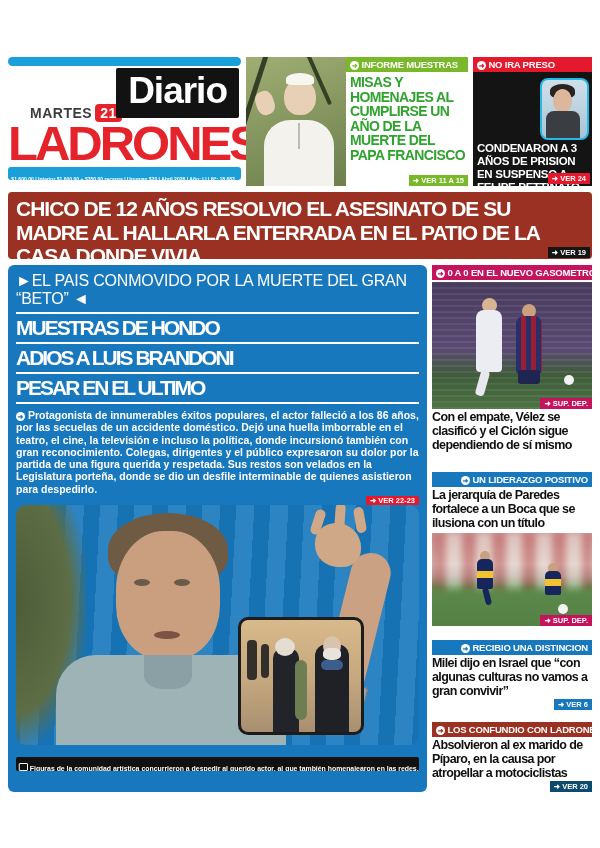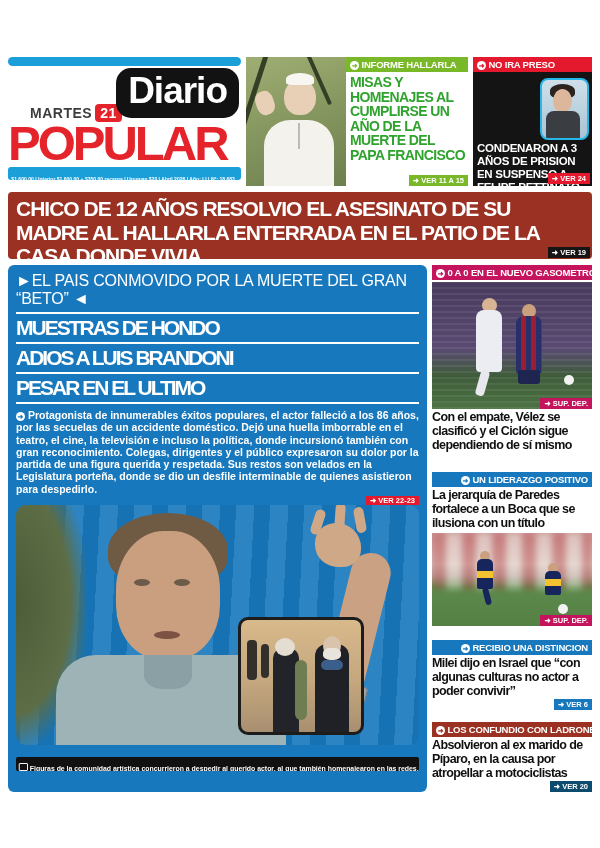--- a/index.html
+++ b/index.html
@@ -5,21 +5,21 @@
   html,body{margin:0;padding:0;background:#e8e8e8;}
   .page{position:relative;width:600px;height:848px;background:#fff;margin:0 auto;
         font-family:"Liberation Sans",sans-serif;overflow:hidden;}
   
   .masthead{position:absolute;left:8px;top:57px;width:233px;height:128px;}
   .mast-topbar{height:9px;background:#1b9fd8;border-radius:5px;}
   .mast-mid{position:relative;height:100px;}
   .mast-date{position:absolute;left:22px;top:38px;font-size:14px;font-weight:bold;color:#3d3d3d;letter-spacing:.5px;}
   .date-num{display:inline-block;background:#e5232b;color:#fff;border-radius:4px;padding:1px 5px;margin-left:3px;font-size:14px;}
   .bubble{position:absolute;right:2px;top:2px;background:#121212;color:#fff;font-size:37px;font-weight:bold;
-          letter-spacing:-1px;padding:2px 12px 6px 12px;border-radius:15px;}
+          letter-spacing:-1px;padding:2px 12px 6px 12px;border-radius:2px;}
   .bubble::after{content:"";position:absolute;left:26px;bottom:-14px;width:0;height:0;
           border:14px solid transparent;border-top-color:#121212;border-right-width:2px;border-left-width:14px;}
   .logo-popular{position:absolute;left:0;bottom:-2px;width:100%;color:#e5232b;font-size:49px;font-weight:900;
           letter-spacing:-3px;line-height:1;text-align:left;}
   .mast-pricebar{position:absolute;left:0;bottom:-14px;width:233px;height:13px;background:#1b9fd8;border-radius:3px;
           color:#fff;font-weight:bold;overflow:hidden;white-space:nowrap;}
   .mast-pricebar span{display:inline-block;font-size:6px;line-height:13px;padding-left:4px;
           transform:scale(.84,1);transform-origin:left center;}
   
   .sec-label{height:15px;line-height:15px;color:#fff;font-size:9.5px;font-weight:900;letter-spacing:-.2px;
@@ -131,37 +131,37 @@
 </head>
 <body>
 
 <div class="page">
 
   <div class="masthead">
     <div class="mast-topbar"></div>
     <div class="mast-mid">
       <div class="mast-date"><span>MARTES</span><span class="date-num">21</span></div>
       <div class="bubble">Diario</div>
-      <div class="logo-popular">POPULAR</div>
+      <div class="logo-popular">LADRONES</div>
       <div class="mast-pricebar"><span>$1.600,00 | Interior $1.600,00 + $350,00 recarga | Uruguay $20 | Abril 2026 | Año: LI | Nº: 18.683</span></div>
     </div>
   </div>
 
   <div class="pope-box">
     <div class="pope-photo">
       <div class="branch" style="left:6px;top:-6px;width:5px;height:80px;transform:rotate(18deg);"></div>
       <div class="branch" style="left:70px;top:-10px;width:4px;height:60px;transform:rotate(-24deg);"></div>
       <div class="pope-robe"></div>
       <div class="pope-head"></div>
       <div class="pope-cap"></div>
       <div class="pope-hand"></div>
       <div class="pope-cross"></div>
     </div>
     <div class="pope-right">
-      <div class="sec-label" style="background:#79b829;"><span class="label-icon c-green">➜</span> <span>INFORME HALLARLA</span></div>
+      <div class="sec-label" style="background:#79b829;"><span class="label-icon c-green">➜</span> <span>INFORME MUESTRAS</span></div>
       <div class="pope-headline">MISAS Y HOMENAJES AL CUMPLIRSE UN AÑO DE LA MUERTE DEL PAPA FRANCISCO</div>
       <div class="ver-tag pope-ver"><span class="arrow">➜</span> <span>VER 11 A 15</span></div>
     </div>
   </div>
 
   <div class="pet-box">
     <div class="sec-label" style="background:#e5192d;"><span class="label-icon c-red">➜</span> <span>NO IRA PRESO</span></div>
     <div class="pet-content">
       <span class="pet-photo">
         <span class="pet-hair"></span>
@@ -248,21 +248,21 @@
         <div class="boca-head" style="left:116px;top:30px;"></div>
         <div class="boca-pl" style="left:113px;top:38px;height:24px;"></div>
         <div class="boca-band" style="left:113px;top:46px;"></div>
         <div class="ball" style="right:24px;bottom:12px;"></div>
         <div class="ver-tag sup-tag"><span class="arrow">➜</span> <span>SUP. DEP.</span></div>
       </div>
     </div>
 
     <div class="story" style="top:375px;">
       <div class="sec-label right" style="background:#1878bd;"><span class="label-icon c-blue">➜</span> <span>RECIBIO UNA DISTINCION</span></div>
-      <div class="story-headline">Milei dijo en Israel que “con algunas culturas no actor a poder convivir”</div>
+      <div class="story-headline">Milei dijo en Israel que “con algunas culturas no vamos a gran convivir”</div>
       <div class="inline-ver" style="background:#1878bd;"><span class="arrow">➜</span> <span>VER 6</span></div>
     </div>
 
     <div class="story" style="top:457px;">
       <div class="sec-label right" style="background:#9a3122;"><span class="label-icon c-brick">➜</span> <span>LOS CONFUNDIO CON LADRONES</span></div>
       <div class="story-headline">Absolvieron al ex marido de Píparo, en la causa por atropellar a motociclistas</div>
       <div class="inline-ver" style="background:#0c4a6e;"><span class="arrow">➜</span> <span>VER 20</span></div>
     </div>
 
   </div>

